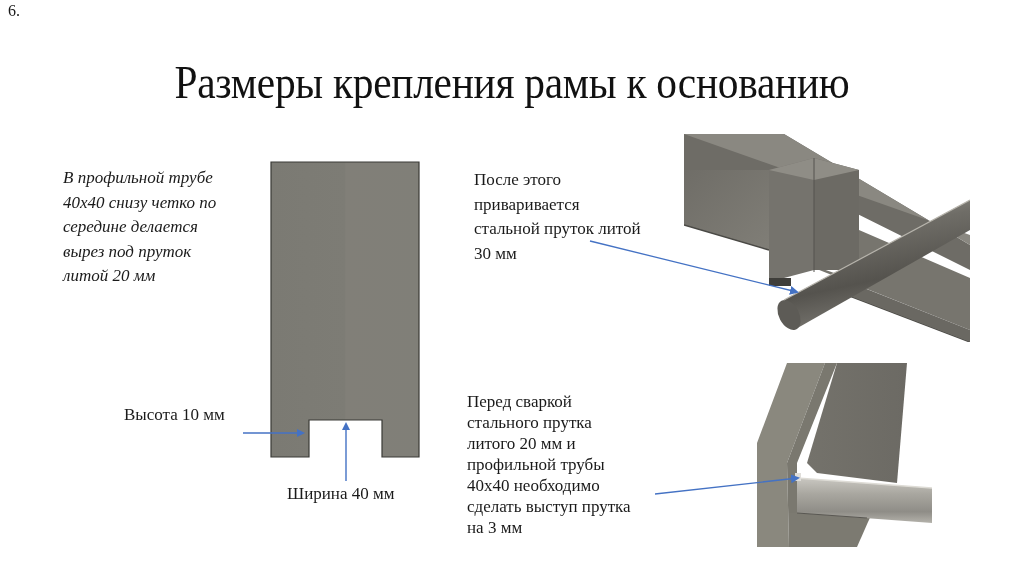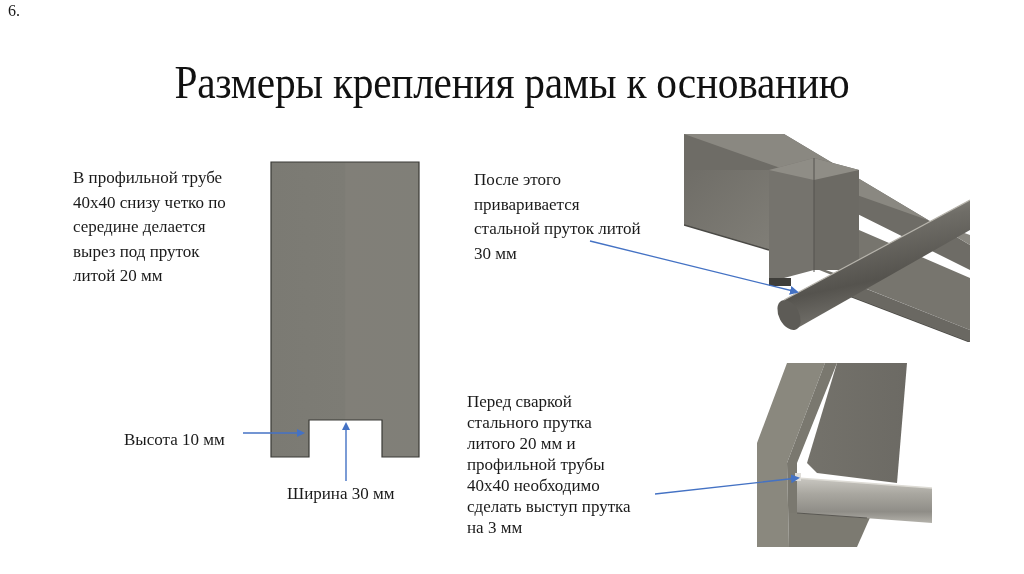--- a/index.html
+++ b/index.html
@@ -1,25 +1,25 @@
 <!DOCTYPE html>
 <html><head>
   <meta charset="utf-8">
   <style>
     * { margin: 0; padding: 0; box-sizing: border-box; }
     html, body { width: 1024px; height: 574px; background: #ffffff; overflow: hidden; }
     body { position: relative; font-family: "Liberation Serif", "DejaVu Serif", serif; color: #1a1a1a; }
     .slide-num { position: absolute; left: 8px; top: 2px; font-size: 16px; }
     .title { position: absolute; left: 0; width: 1024px; top: 56px; text-align: center; font-size: 46px; letter-spacing: -0.3px; transform: scaleX(0.9); transform-origin: center; color: #111; }
     .text { position: absolute; font-size: 17px; line-height: 24.5px; color: #1a1a1a; white-space: pre-line; }
-    .t1 { left: 73px; top: 166px; width: 210px; }
+    .t1 { left: 63px; top: 166px; width: 210px; font-style: italic; }
     .t2 { left: 474px; top: 168px; width: 210px; }
     .t3 { left: 467px; top: 391px; width: 220px; line-height: 21px; }
     .lbl { position: absolute; font-size: 17px; color: #1a1a1a; white-space: nowrap; }
-    .lbl-height { left: 124px; top: 430px; font-family: Liberation Serif, serif; }
+    .lbl-height { left: 124px; top: 405px; font-family: Liberation Serif, serif; }
     .lbl-width { left: 287px; top: 484px; }
     svg.overlay { position: absolute; left: 0; top: 0; width: 1024px; height: 574px; pointer-events: none; }
     .render { position: absolute; overflow: hidden; }
     .render-top { left: 684px; top: 130px; width: 286px; height: 212px; }
     .render-bottom { left: 757px; top: 363px; width: 188px; height: 184px; }
   </style>
 </head>
 <body>
 
 <div class="slide-num">6.</div>
@@ -44,21 +44,21 @@
     </linearGradient>
   </defs>
   <path d="M271,162 L419,162 L419,457 L382,457 L382,420 L309,420 L309,457 L271,457 Z" fill="url(#prof)" stroke="#3a3a36" stroke-width="1.2"></path>
 
   <line x1="243" y1="433" x2="303" y2="433" stroke="#4472C4" stroke-width="1.4" marker-end="url(#ah)"></line>
 
   <line x1="346" y1="481" x2="346" y2="424" stroke="#4472C4" stroke-width="1.4" marker-end="url(#ah)"></line>
 </svg>
 
 <div class="lbl lbl-height">Высота 10 мм</div>
-<div class="lbl lbl-width">Ширина 30 мм</div>
+<div class="lbl lbl-width">Ширина 40 мм</div>
 
 <div class="render render-top">
   <svg width="286" height="212" viewBox="0 0 286 212">
     <defs>
       <linearGradient id="rod1" x1="0" y1="0" x2="0.3" y2="1">
         <stop offset="0" stop-color="#a8a59d"></stop>
         <stop offset="0.35" stop-color="#6f6d67"></stop>
         <stop offset="0.7" stop-color="#55534e"></stop>
         <stop offset="1" stop-color="#7a7872"></stop>
       </linearGradient>

